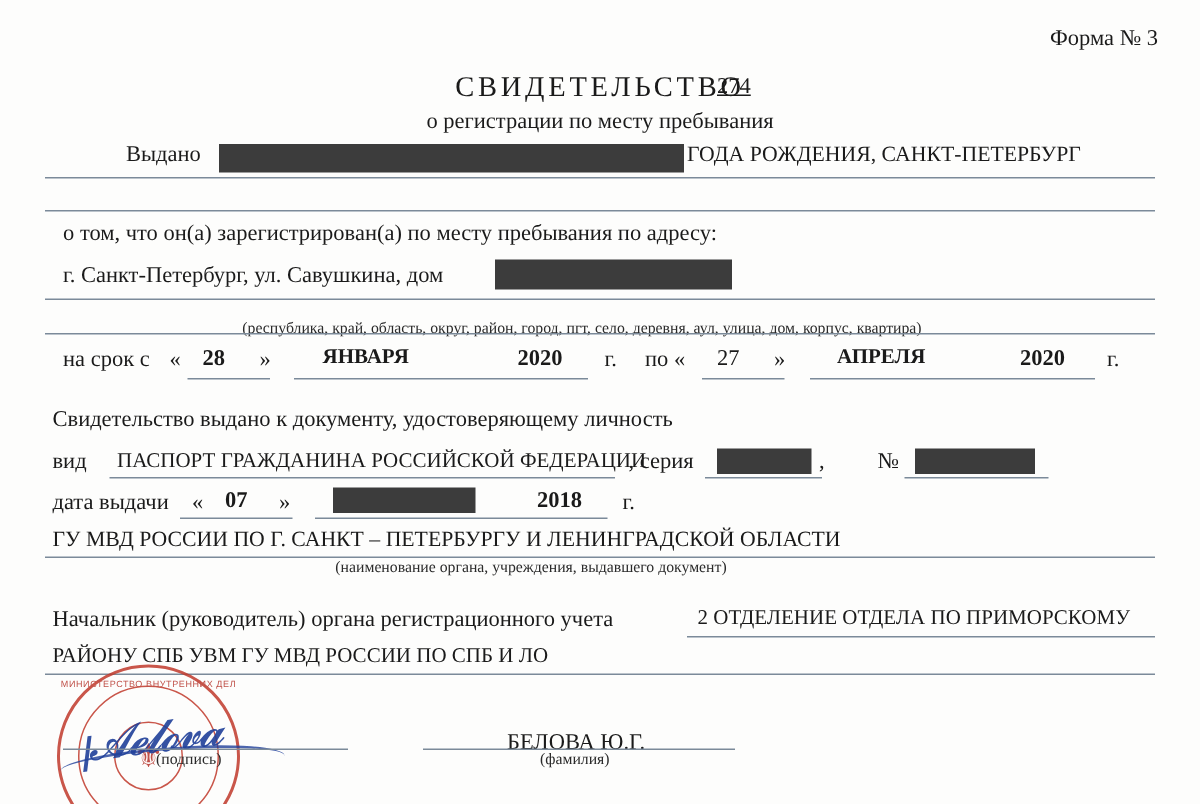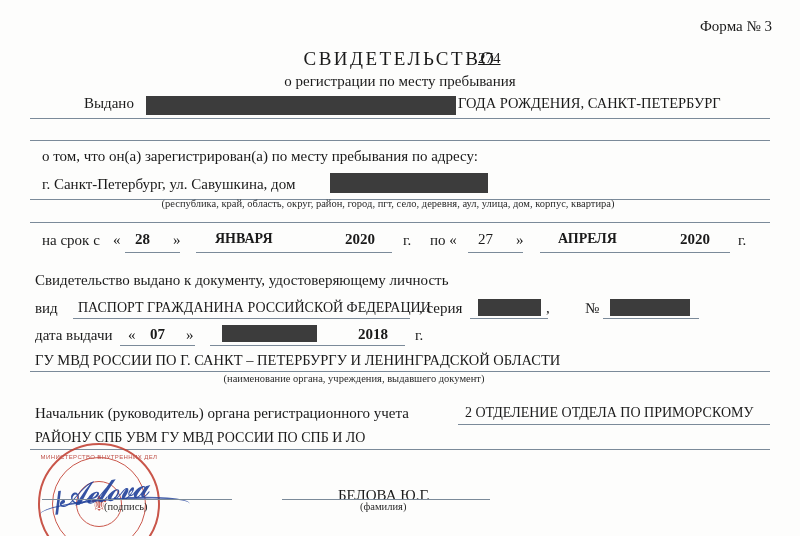--- a/index.html
+++ b/index.html
@@ -171,21 +171,21 @@
   <div class="txt" style="left:458px; top:95px; font-size:14.5px;">ГОДА РОЖДЕНИЯ, САНКТ-ПЕТЕРБУРГ</div>
   <div class="rule" style="left:30px; top:118px; width:740px;"></div>
 
   <div class="rule" style="left:30px; top:140px; width:740px;"></div>
 
   <div class="txt" style="left:42px; top:148px;">о том, что он(а) зарегистрирован(а) по месту пребывания по адресу:</div>
 
   <div class="txt" style="left:42px; top:176px;">г. Санкт-Петербург, ул. Савушкина, дом</div>
   <div class="redact" style="left:330px; top:173px; width:158px; height:20px;"></div>
   <div class="rule" style="left:30px; top:199px; width:740px;"></div>
-  <div class="small" style="left:0; top:198px; width:776px; text-align:center;">(республика, край, область, округ, район, город, пгт, село, деревня, аул, улица, дом, корпус, квартира)</div>
+  <div class="small" style="left:0; top:214px; width:776px; text-align:center;">(республика, край, область, округ, район, город, пгт, село, деревня, аул, улица, дом, корпус, квартира)</div>
   <div class="rule" style="left:30px; top:222px; width:740px;"></div>
 
   <div class="txt" style="left:42px; top:232px;">на срок с</div>
   <div class="txt" style="left:113px; top:232px;">«</div>
   <div class="txt" style="left:135px; top:231px; font-weight:bold;">28</div>
   <div class="txt" style="left:173px; top:232px;">»</div>
   <div class="txt" style="left:215px; top:231px; font-weight:bold; font-size:14px;">ЯНВАРЯ</div>
   <div class="txt" style="left:345px; top:231px; font-weight:bold;">2020</div>
   <div class="txt" style="left:403px; top:232px;">г.</div>
   <div class="txt" style="left:430px; top:232px;">по «</div>

